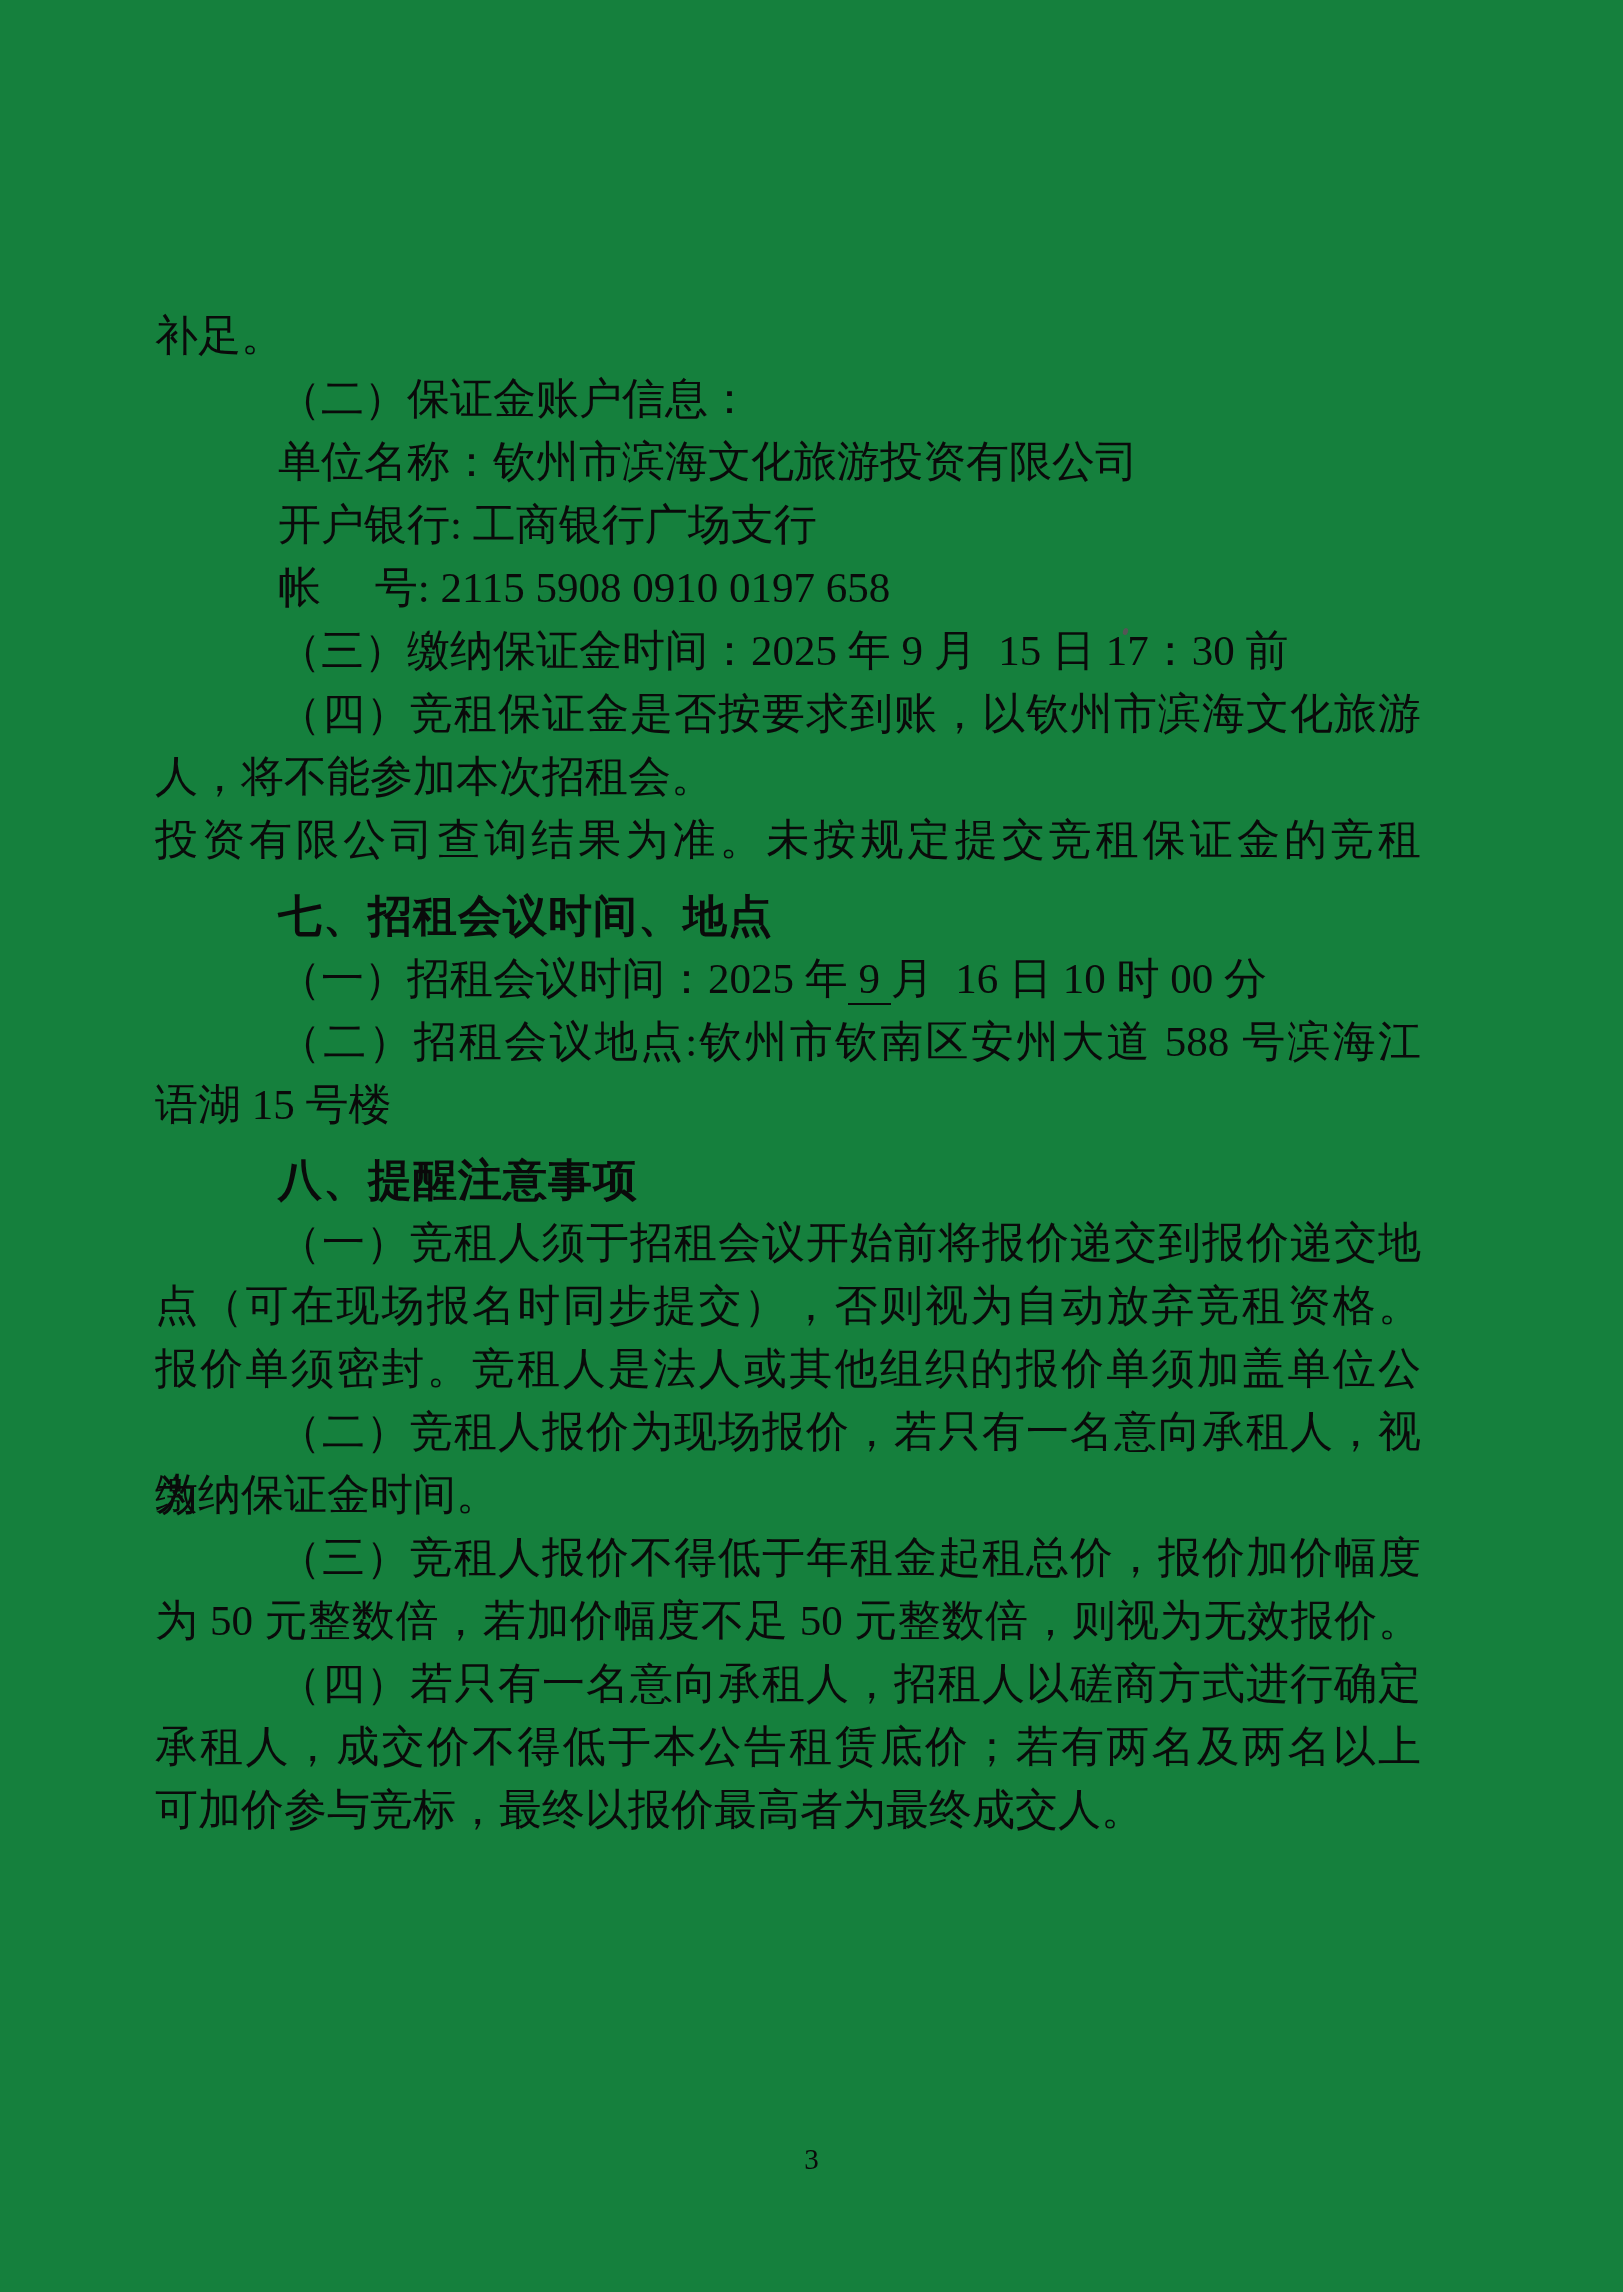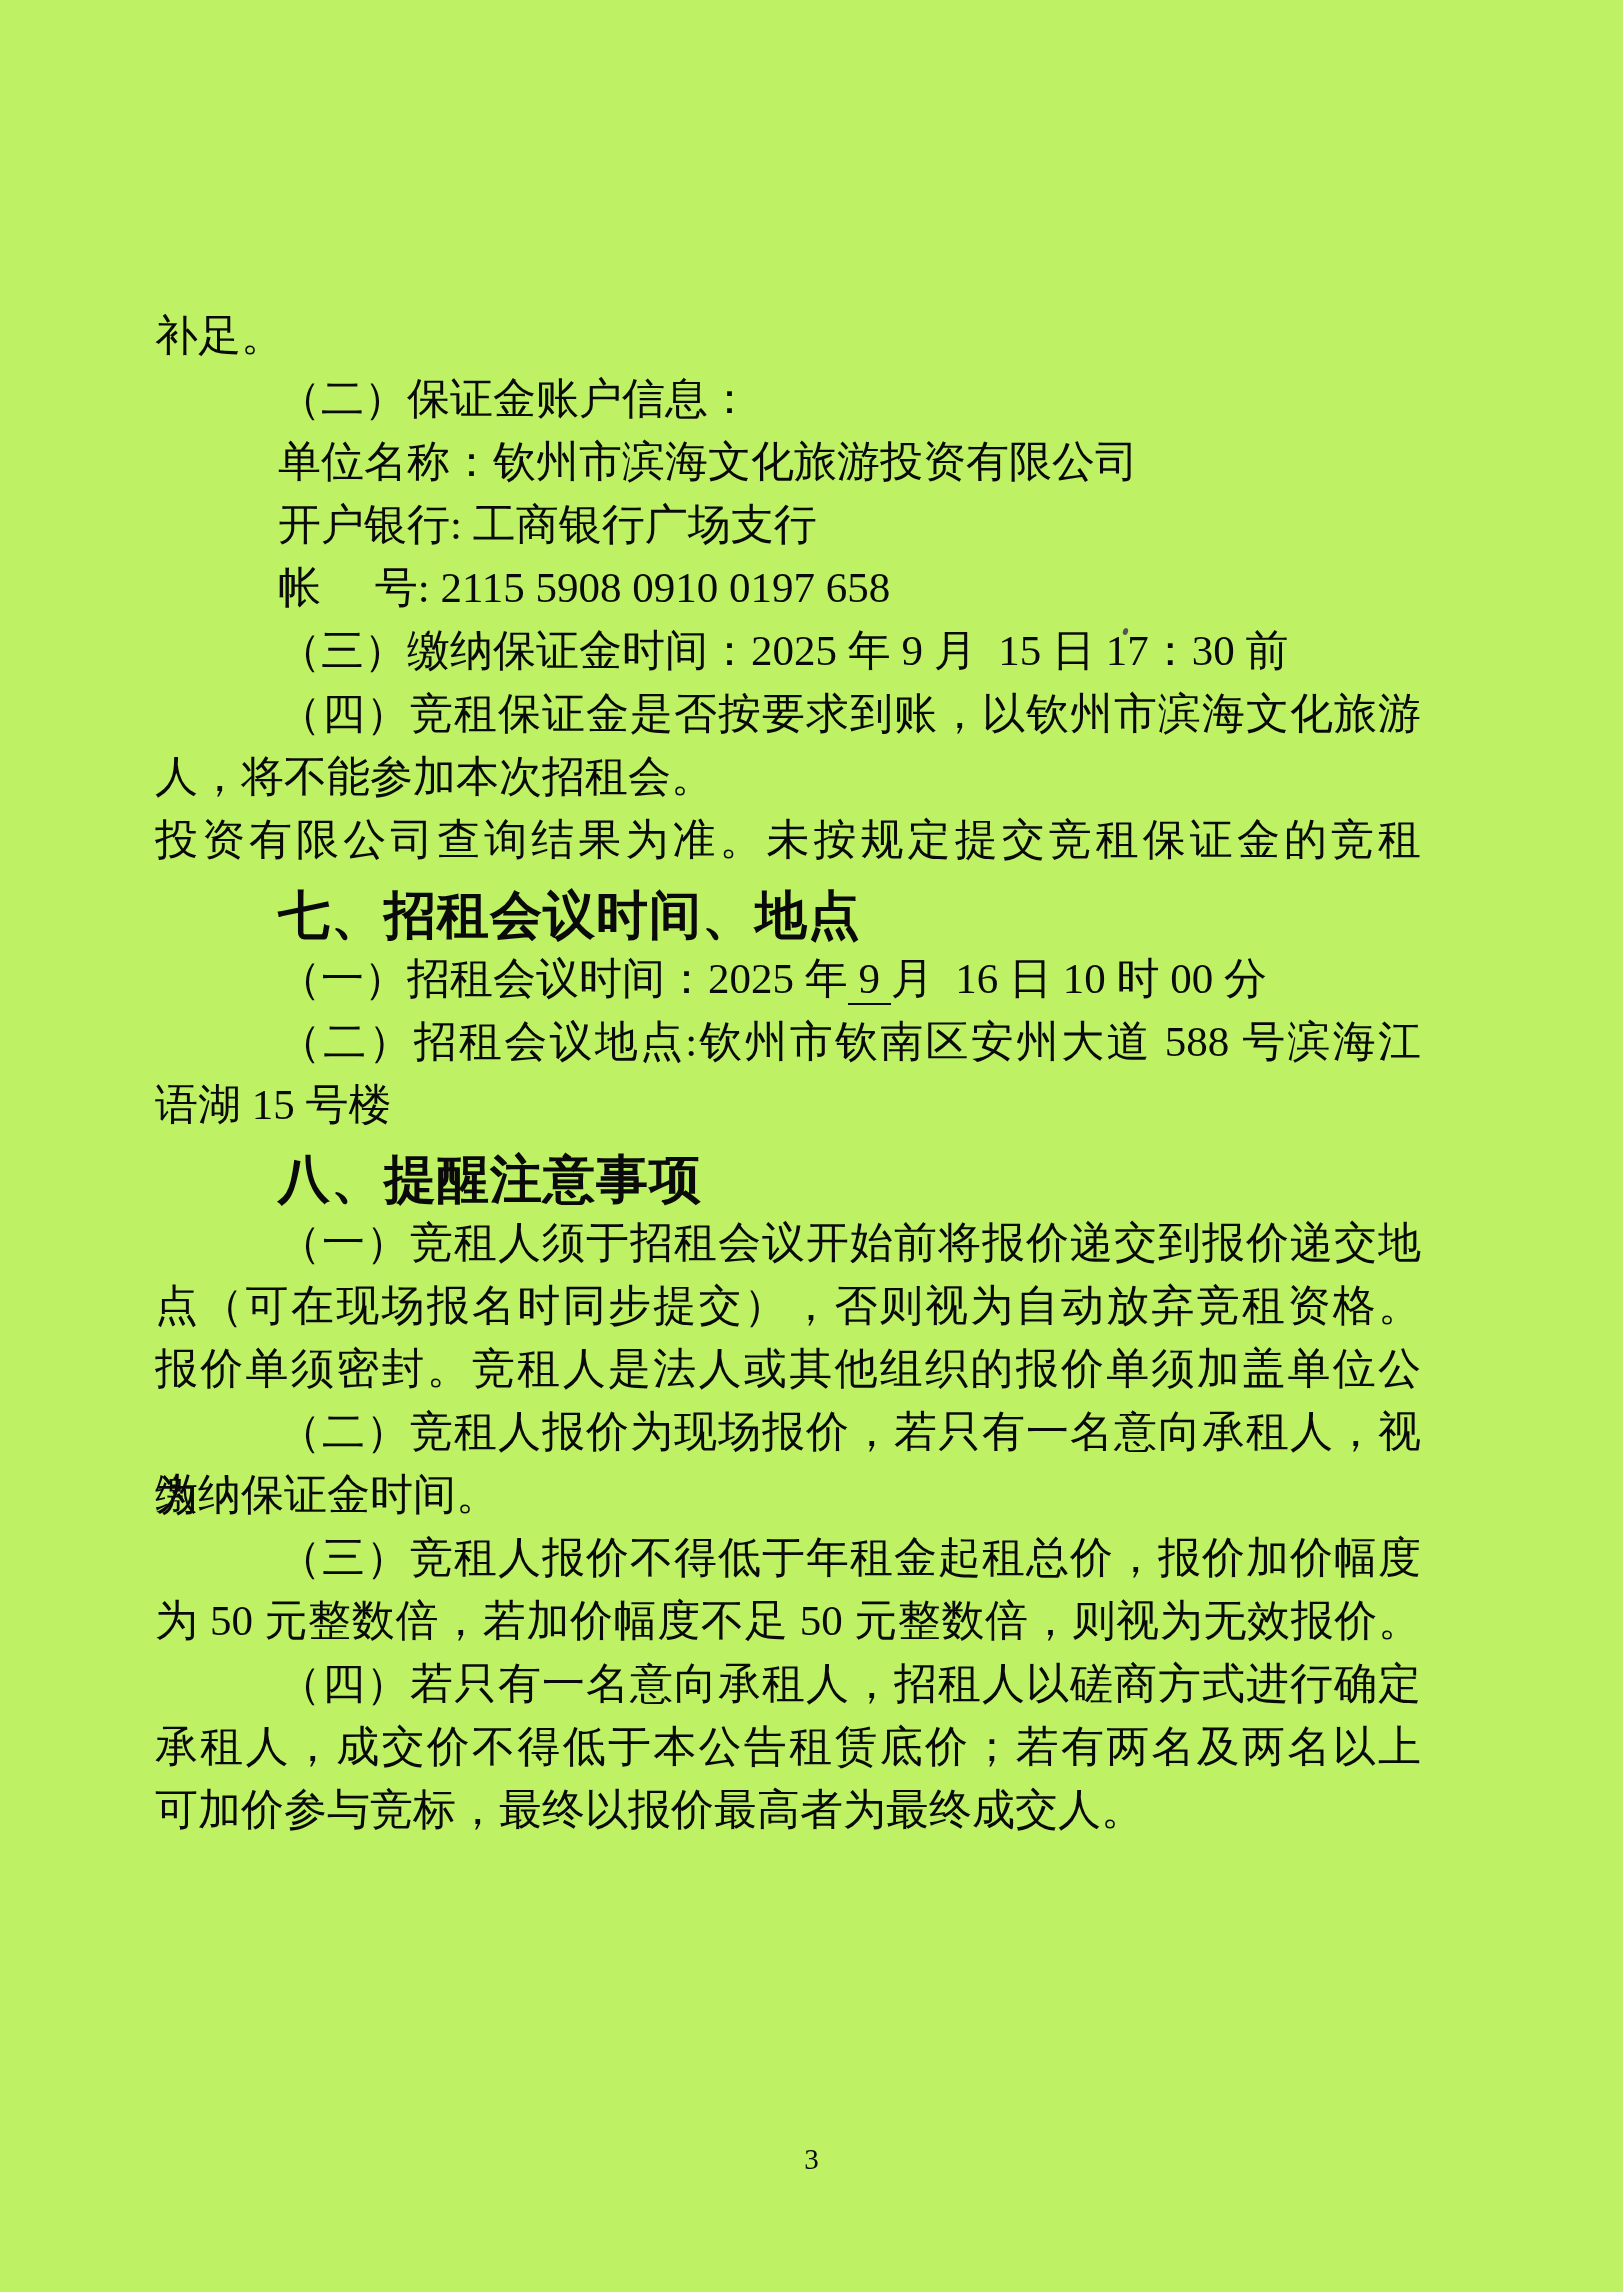--- a/index.html
+++ b/index.html
@@ -4,21 +4,21 @@
 <style>
   html, body {
     margin: 0;
     padding: 0;
     background: #ffffff;
   }
   .page {
     position: relative;
     width: 1623px;
     height: 2293px;
-    background: #bef264;
+    background: #15803d;
     overflow: hidden;
     color: #0a0a0a;
     font-family: "Liberation Serif", "DejaVu Serif", serif;
   }
   .doc {
     position: absolute;
     left: 155px;
     top: 304px;
     width: 1266px;
   }
@@ -33,21 +33,21 @@
     white-space: normal;
     text-align: justify;
     text-align-last: justify;
   }
   .line.indent {
     text-indent: 123px;
   }
   .line.heading {
     font-family: "Liberation Sans", "DejaVu Sans", sans-serif;
     font-weight: 700;
-    font-size: 52px;
+    font-size: 44px;
     margin-top: 12.7px;
     letter-spacing: 1px;
   }
   .u-seg {
     border-bottom: 2.9px solid #0a0a0a;
     padding-bottom: 1px;
   }
   .pagenum {
     position: absolute;
     top: 2143px;

